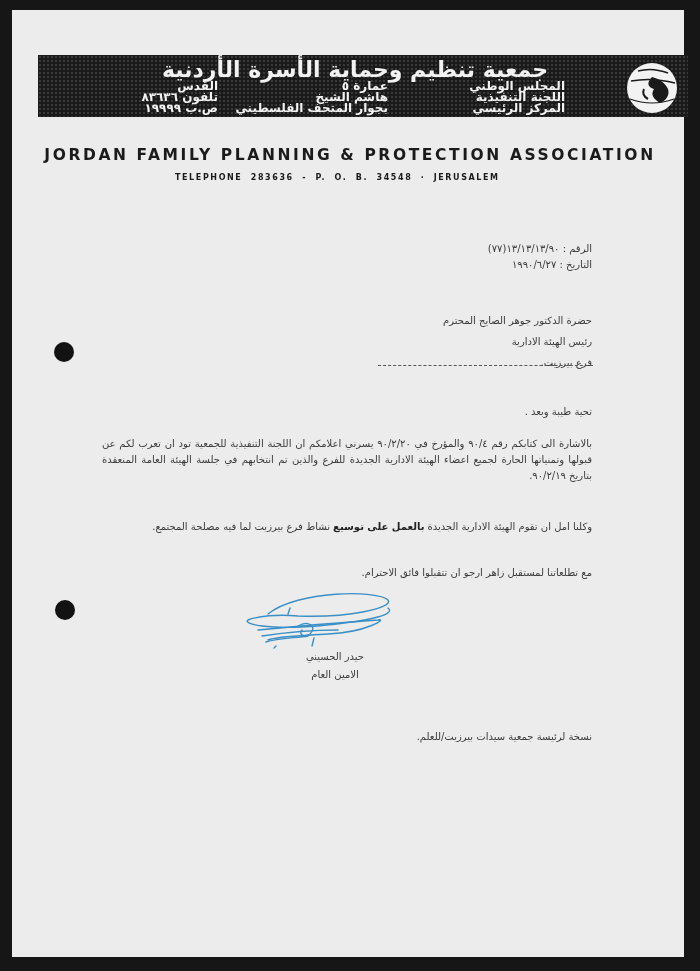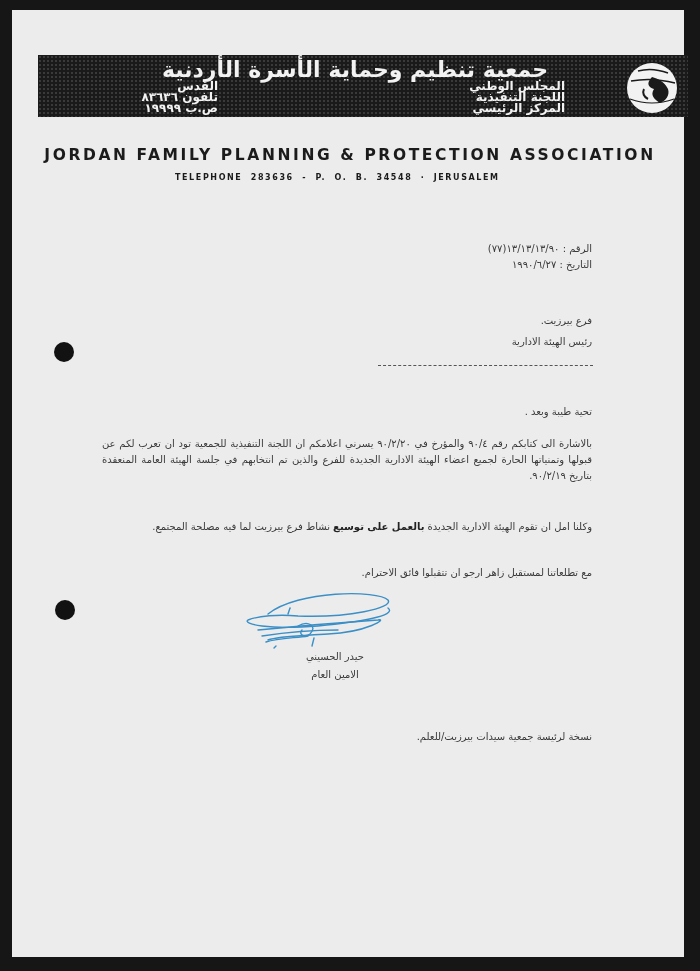--- a/index.html
+++ b/index.html
@@ -64,20 +64,25 @@
 <div class="hole" style="left:54px; top:342px;"></div>
 <div class="hole" style="left:55px; top:600px;"></div>
 
 <div class="band">
   <div class="ar-title">جمعية تنظيم وحماية الأسرة الأردنية</div>
   <div class="col col1">
     <div>المجلس الوطني</div>
     <div>اللجنة التنفيذية</div>
     <div>المركز الرئيسي</div>
   </div>
+  <div class="col col2">
+    <div>عمارة ٥</div>
+    <div>هاشم الشيخ</div>
+    <div>بجوار المتحف الفلسطيني</div>
+  </div>
   <div class="col col3">
     <div>القدس</div>
     <div>تلفون ٨٣٦٣٦</div>
     <div>ص.ب ١٩٩٩٩</div>
   </div>
   <svg class="globe" viewBox="0 0 56 56">
     <circle cx="28" cy="29" r="25" fill="#f2f2f2"></circle>
     <path d="M14 12 Q28 8 44 14" stroke="#1a1a1a" stroke-width="1.5" fill="none"></path>
     <path d="M7 22 Q28 18 51 24" stroke="#1a1a1a" stroke-width="1.5" fill="none"></path>
     <path d="M28 18 C34 20 40 22 44 30 C46 36 42 42 36 44 C30 40 26 36 30 30 C24 28 22 24 28 18 Z" fill="#1a1a1a"></path>
@@ -88,22 +93,23 @@
 
 <div class="en-title">JORDAN FAMILY PLANNING &amp; PROTECTION ASSOCIATION</div>
 <div class="en-sub">TELEPHONE 283636  -  P. O. B. 34548  ·  JERUSALEM</div>
 
 <div class="rtl ref">
   <div>الرقم : ١٣/١٣/١٣/٩٠(٧٧)</div>
   <div>التاريخ : ١٩٩٠/٦/٢٧</div>
 </div>
 
 <div class="rtl addr">
+  <div>حضرة الدكتور جوهر الصايج المحترم</div>
+  <div>رئيس الهيئة الادارية</div>
   <div>فرع بيرزيت.</div>
-  <div>رئيس الهيئة الادارية</div>
 </div>
 <div class="dash"></div>
 
 <div class="rtl greet">تحية طيبة وبعد .</div>
 
 <div class="rtl p1">بالاشارة الى كتابكم رقم ٩٠/٤ والمؤرخ في ٩٠/٢/٢٠ يسرني اعلامكم ان اللجنة التنفيذية للجمعية تود ان تعرب لكم عن قبولها وتمنياتها الحارة لجميع اعضاء الهيئة الادارية الجديدة للفرع والذين تم انتخابهم في جلسة الهيئة العامة المنعقدة بتاريخ ٩٠/٢/١٩.</div>
 
 <div class="rtl p2">
   <span>وكلنا امل ان تقوم الهيئة الادارية الجديدة </span><span class="bold">بالعمل على توسيع</span><span> نشاط فرع بيرزيت لما فيه مصلحة المجتمع.</span>
 </div>

